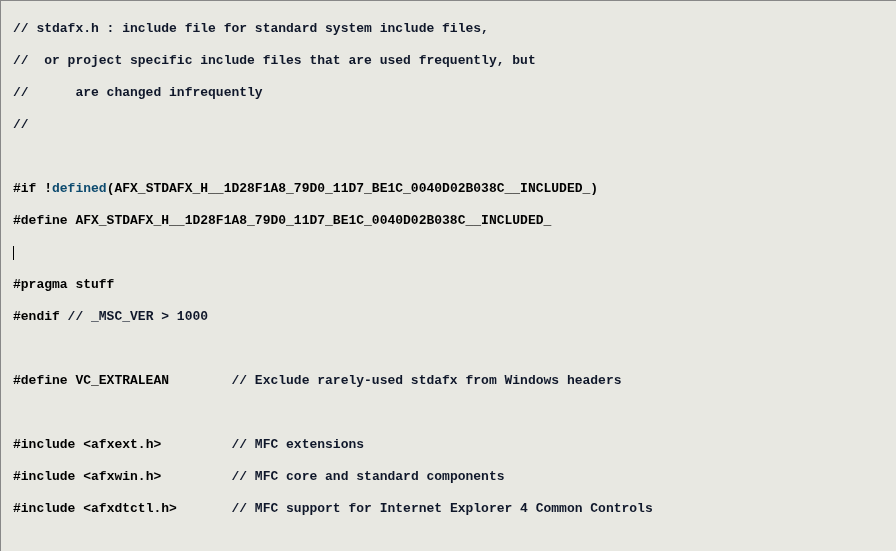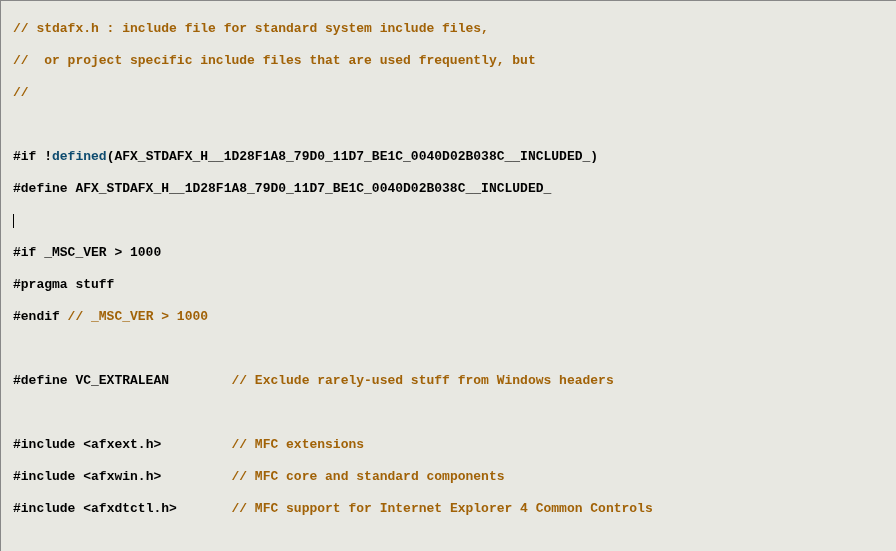--- a/index.html
+++ b/index.html
@@ -1,39 +1,39 @@
 <!DOCTYPE html>
 <html><head>
 <meta charset="utf-8">
 <style>
   html,body{margin:0;padding:0;width:896px;height:551px;overflow:hidden}
   body{background:#e8e8e2;font-family:"Courier New",Consolas,monospace;font-size:13px;line-height:16px;font-weight:bold;color:#000;border-left:1px solid #888;border-top:1px solid #888}
   .editor{padding:4px 0 0 12px;white-space:pre;position:relative}
   .line{height:16px}
-  .comment{color:#a16207}
+  .comment{color:#0f172a}
   .preproc{color:#000000}
   .keyword{color:#0c4a6e}
   .cursor{display:inline-block;width:1px;height:14px;background:#000;vertical-align:text-bottom;margin-left:0}
 </style>
 </head>
 <body>
 
 <div class="editor">
 <div class="line"><span class="comment">// stdafx.h : include file for standard system include files,</span></div>
 <div class="line"><span class="comment">//  or project specific include files that are used frequently, but</span></div>
+<div class="line"><span class="comment">//      are changed infrequently</span></div>
 <div class="line"><span class="comment">//</span></div>
 <div class="line"></div>
 <div class="line"><span class="preproc">#if</span><span> !</span><span class="keyword">defined</span><span>(AFX_STDAFX_H__1D28F1A8_79D0_11D7_BE1C_0040D02B038C__INCLUDED_)</span></div>
 <div class="line"><span class="preproc">#define</span><span> AFX_STDAFX_H__1D28F1A8_79D0_11D7_BE1C_0040D02B038C__INCLUDED_</span></div>
 <div class="line"><span class="cursor"></span></div>
-<div class="line"><span class="preproc">#if</span><span> _MSC_VER &gt; 1000</span></div>
 <div class="line"><span class="preproc">#pragma stuff</span></div>
 <div class="line"><span class="preproc">#endif</span><span class="comment"> // _MSC_VER &gt; 1000</span></div>
 <div class="line"></div>
-<div class="line"><span class="preproc">#define</span><span> VC_EXTRALEAN        </span><span class="comment">// Exclude rarely-used stuff from Windows headers</span></div>
+<div class="line"><span class="preproc">#define</span><span> VC_EXTRALEAN        </span><span class="comment">// Exclude rarely-used stdafx from Windows headers</span></div>
 <div class="line"></div>
 <div class="line"><span class="preproc">#include</span><span> &lt;afxext.h&gt;         </span><span class="comment">// MFC extensions</span></div>
 <div class="line"><span class="preproc">#include</span><span> &lt;afxwin.h&gt;         </span><span class="comment">// MFC core and standard components</span></div>
 <div class="line"><span class="preproc">#include</span><span> &lt;afxdtctl.h&gt;       </span><span class="comment">// MFC support for Internet Explorer 4 Common Controls</span></div>
 
 
 
 
 
 

